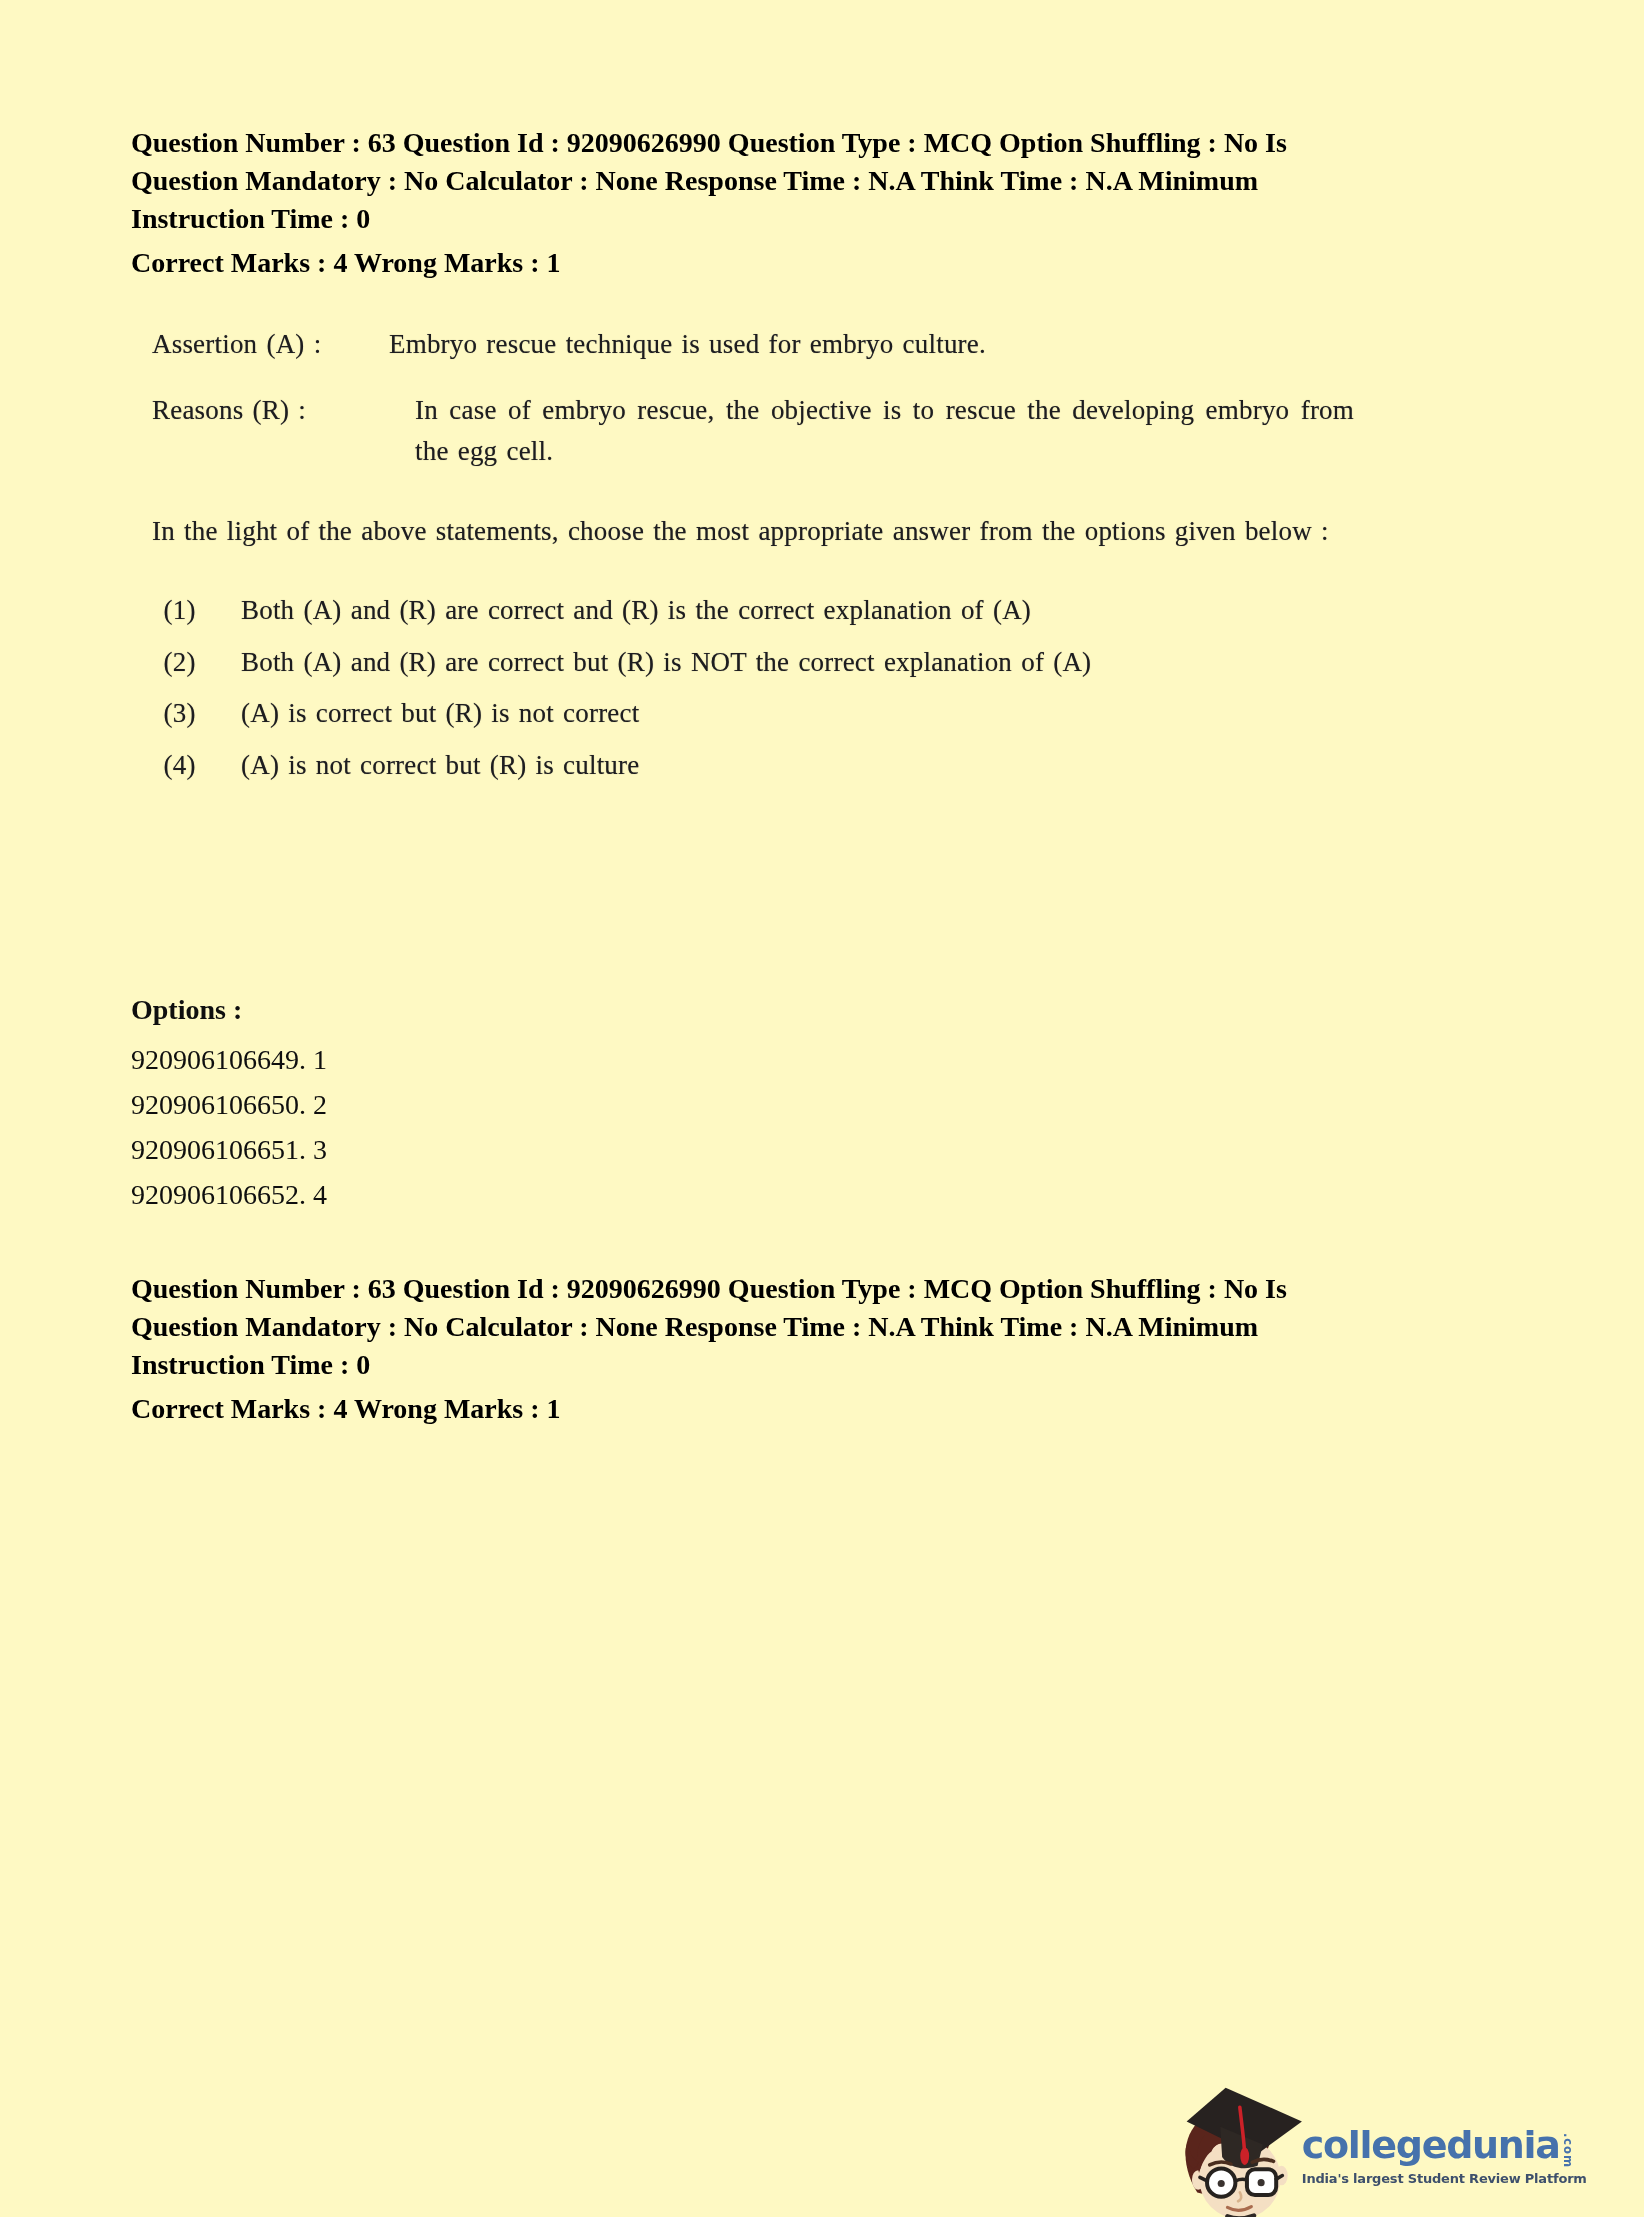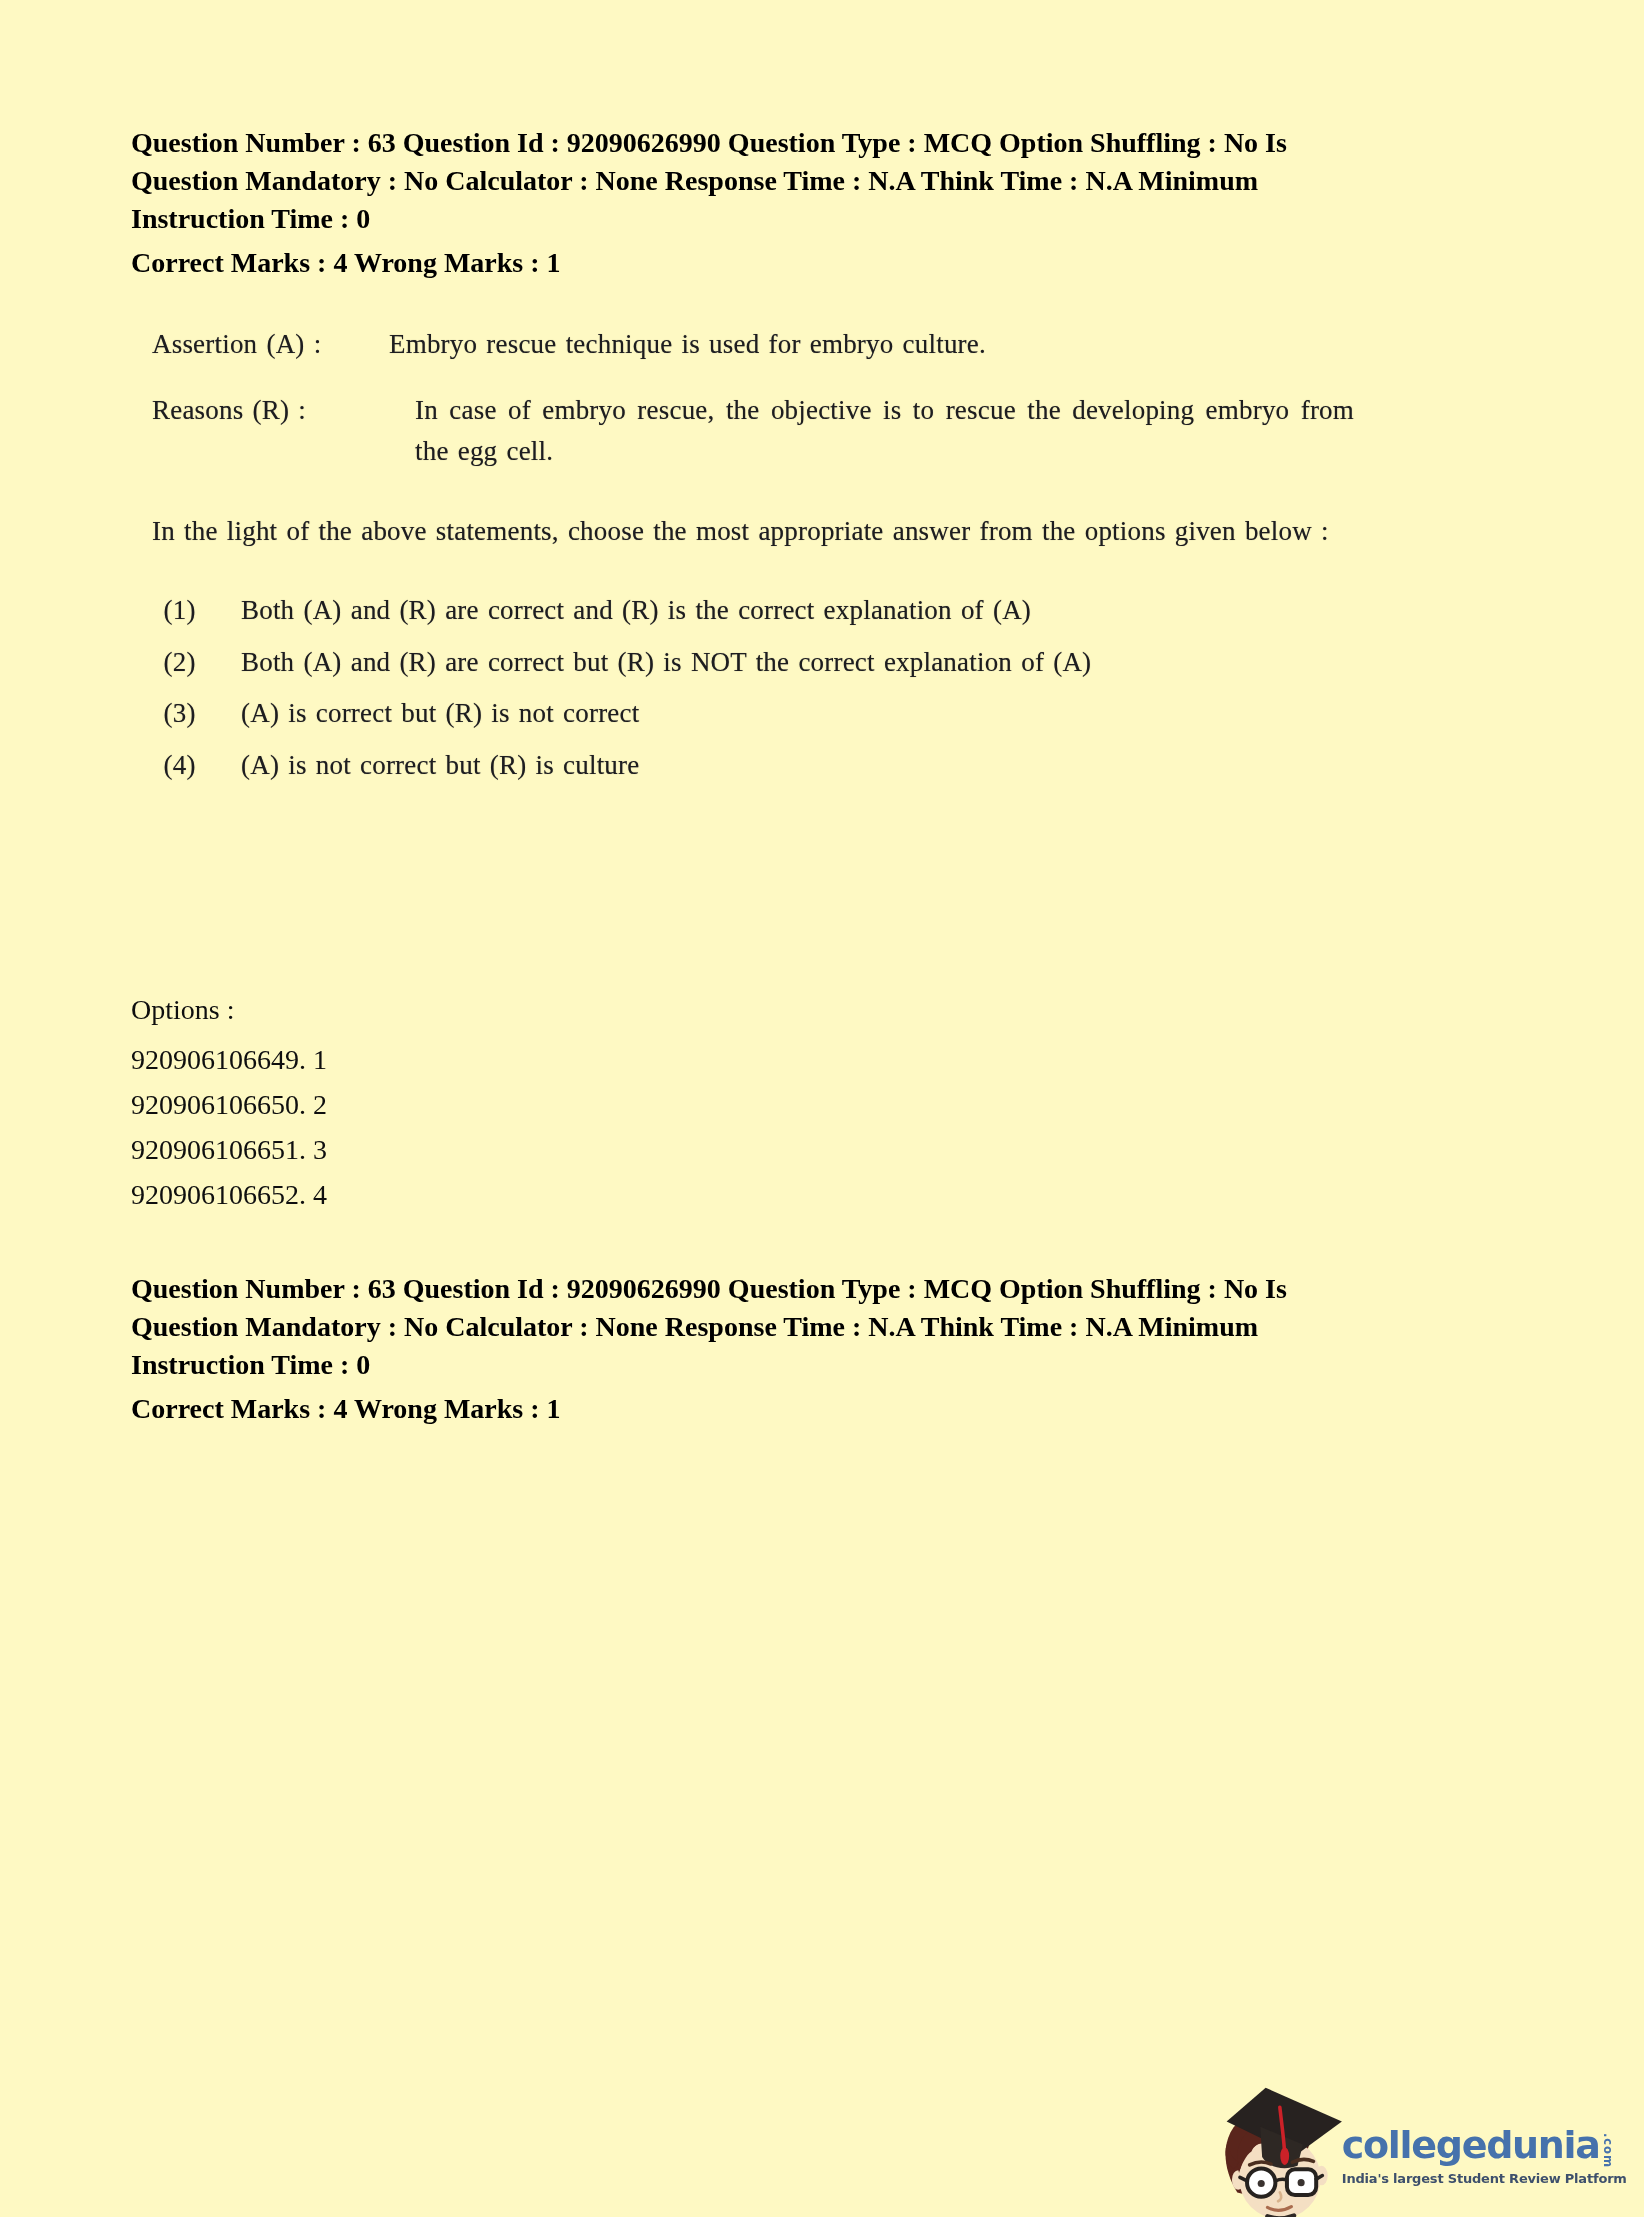--- a/index.html
+++ b/index.html
@@ -55,27 +55,27 @@
   .choice-text { flex: 1; text-align: left; }
 
   
   .qoptions {
     position: absolute;
     left: 131px;
     top: 989px;
     font-size: 28px;
     color: #0f0f0f;
   }
-  .qoptions .heading { font-weight: 400; line-height: 41px; margin-bottom: 7.2px; }
+  .qoptions .heading { font-weight: 700; line-height: 41px; margin-bottom: 7.2px; }
   .opt-id { line-height: 45px; white-space: nowrap; }
 
   
   .logo {
     position: absolute;
-    left: 1216px;
+    left: 1176px;
     top: 2087px;
     width: 421px;
     height: 131px;
     display: flex;
     align-items: flex-start;
     text-align: right;
   }
   .mascot { width: 133px; height: 131px; flex: 0 0 133px; }
   .logo-text { margin-left: -7.2px; padding-top: 39px; }
   .brand-row { display: flex; align-items: flex-start; }

